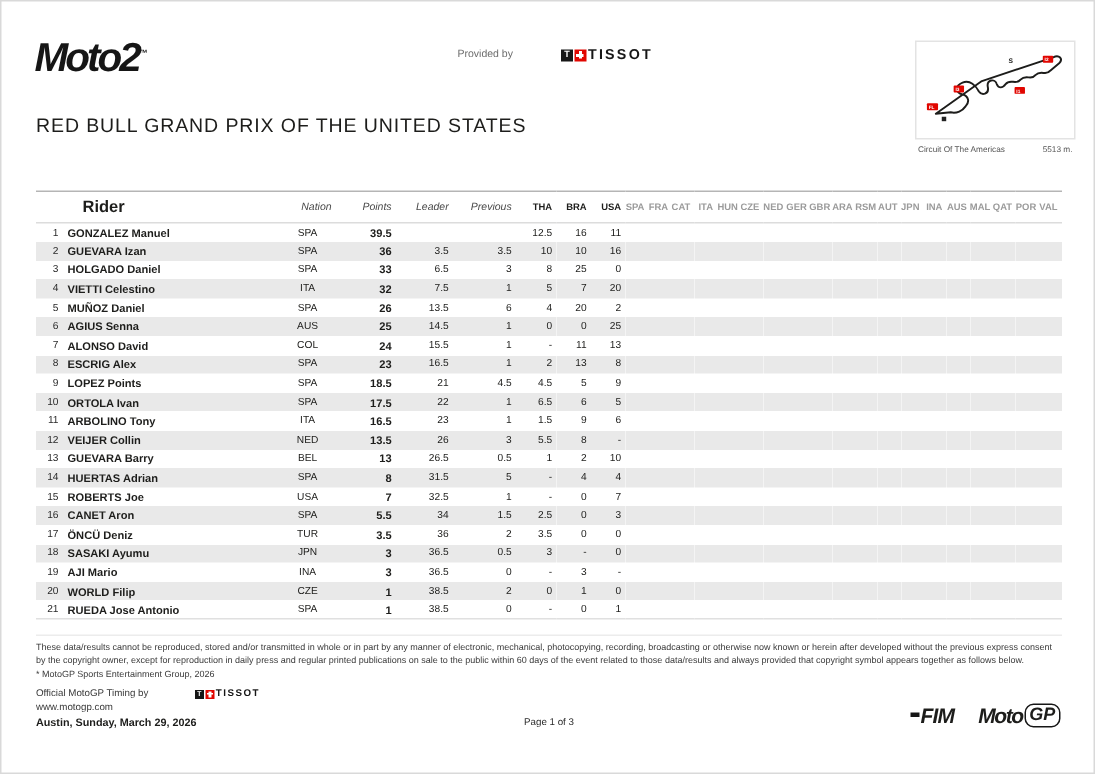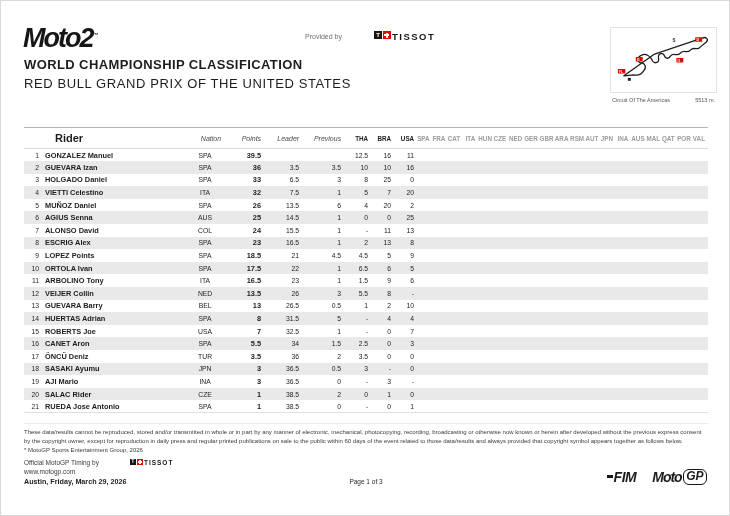--- a/index.html
+++ b/index.html
@@ -8,21 +8,21 @@
     position:relative; width:730px; height:516px; background:#ffffff;
     font-family:"Liberation Sans", sans-serif; color:#1d1d1b; margin:0 auto;
     overflow:hidden; border:1px solid #d9d9d9;
   }
   
   .logo-moto2 { position:absolute; left:22px; top:22px; font-size:27px; font-weight:800;
     font-style:italic; letter-spacing:-2px; color:#161616; }
   .logo-moto2 .tm { font-size:6px; font-style:normal; letter-spacing:0; vertical-align:super; }
   .provided { position:absolute; left:304px; top:30px; display:flex; align-items:center; gap:4px; }
   .provided-label { font-size:7px; color:#6d6d6d; }
-  .tissot-logo { display:flex; align-items:flex-start; gap:1px;padding-left:28px; }
+  .tissot-logo { display:flex; align-items:center; gap:1px;padding-left:28px; }
   .tissot-box { width:8px; height:8px; display:inline-block; position:relative; }
   .tissot-box.t { background:#161616; }
   .tissot-box.t::after { content:"T"; position:absolute; left:0; top:0; width:8px; height:8px;
     color:#fff; font-size:6px; font-weight:bold; text-align:center; line-height:8px; }
   .tissot-box.plus { background:#e10600; }
   .tissot-box.plus::before { content:""; position:absolute; left:3px; top:1.5px; width:2px; height:5px; background:#fff; }
   .tissot-box.plus::after  { content:""; position:absolute; left:1.5px; top:3px; width:5px; height:2px; background:#fff; }
   .tissot-word { font-size:9.5px; font-weight:bold; letter-spacing:1.5px; color:#161616; }
   .doc-title { position:absolute; left:23px; top:56px; font-size:13px; font-weight:bold; letter-spacing:0.4px; }
   .doc-subtitle { position:absolute; left:23px; top:75px; font-size:13px; font-weight:500; letter-spacing:0.6px; }
@@ -86,21 +86,20 @@
 
   <div class="provided">
     <span class="provided-label">Provided by</span>
     <span class="tissot-logo">
       <span class="tissot-box t"></span>
       <span class="tissot-box plus"></span>
       <span class="tissot-word">TISSOT</span>
     </span>
   </div>
 
-  <div class="doc-title">WORLD CHAMPIONSHIP CLASSIFICATION</div>
   <div class="doc-subtitle">RED BULL GRAND PRIX OF THE UNITED STATES</div>
 
   <div class="track-card">
     <div class="track-box">
       <svg viewBox="0 0 106 64" width="105" height="64">
         <path class="track-path" d="M13 48 L 44 26 L 92 10 C 96 8 99 11 96 14 L 90 19 C 87 23 84 18 80 22 C 77 26 74 21 70 25 C 67 29 63 24 60 28 C 58 31 55 31 54 28 C 53 24 47 25 48 30 C 49 35 44 36 42 33 C 40 29 36 25 31 27 C 26 29 26 34 31 35 C 35 36 36 40 33 43 C 31 46 27 48 23 47 Z"></path>
         <rect class="marker-rect" x="85" y="9" width="7" height="4.6" rx="0.6"></rect>
         <text class="marker-text" x="86.2" y="12.7">I2</text>
         <rect class="marker-rect" x="66" y="30" width="7" height="4.6" rx="0.6"></rect>
         <text class="marker-text" x="67.2" y="33.7">I1</text>
@@ -747,21 +746,21 @@
           <td class="c-race"></td>
           <td class="c-race"></td>
           <td class="c-race"></td>
           <td class="c-race"></td>
           <td class="c-race"></td>
           <td class="c-race"></td>
           <td class="c-race"></td>
         </tr>
         <tr class="alt">
           <td class="c-pos">20</td>
-          <td class="c-rider">SALAC Rider</td>
+          <td class="c-rider">WORLD Filip</td>
           <td class="c-nation">CZE</td>
           <td class="c-points">1</td>
           <td class="c-leader">38.5</td>
           <td class="c-previous">2</td>
           <td class="c-race">0</td>
           <td class="c-race">1</td>
           <td class="c-race">0</td>
           <td class="c-race"></td>
           <td class="c-race"></td>
           <td class="c-race"></td>
@@ -823,21 +822,21 @@
   <div class="timing-line">
     <span>Official MotoGP Timing by</span>
     <span class="tissot-logo">
       <span class="tissot-box t"></span>
       <span class="tissot-box plus"></span>
       <span class="tissot-word">TISSOT</span>
     </span>
   </div>
 
   <div class="site-url">www.motogp.com</div>
-  <div class="date-line">Austin, Friday, March 29, 2026</div>
+  <div class="date-line">Austin, Sunday, March 29, 2026</div>
   <div class="page-num">Page 1 of 3</div>
 
   <div class="brand-logos">
     <span class="fim-logo">FIM</span>
     <span class="motogp-logo">
       <span>Moto</span>
       <span class="motogp-gp">GP</span>
     </span>
   </div>
 

